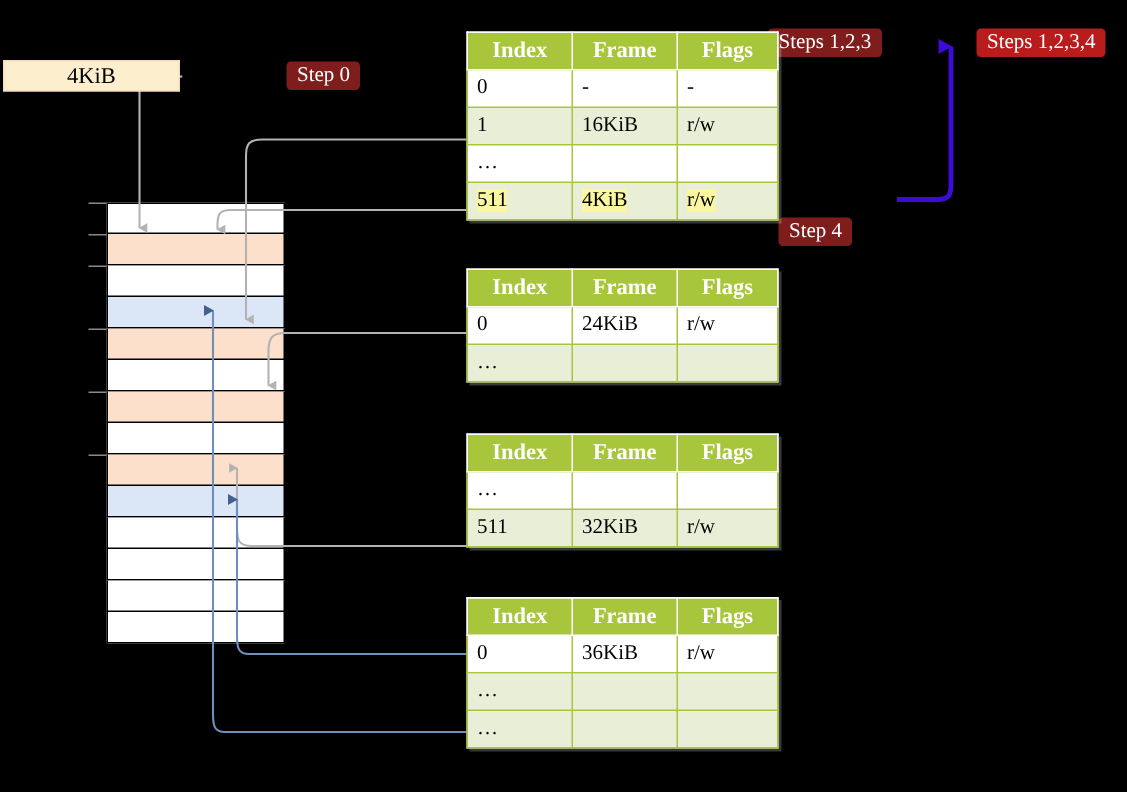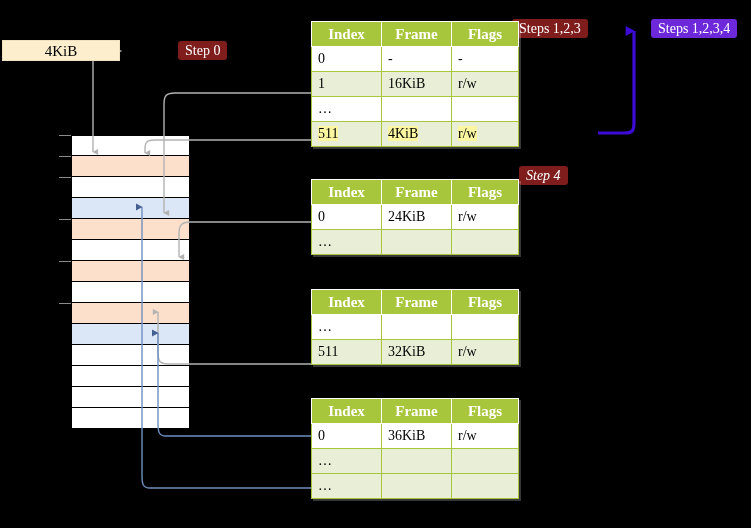--- a/index.html
+++ b/index.html
@@ -42,21 +42,21 @@
     color: #ffffff;
     font-size: 14px;
     line-height: 19px;
     height: 19px;
     padding: 0 7px;
     border-radius: 3px;
     white-space: nowrap;
     box-sizing: border-box;
   }
   .badge-red { background: #7f1d1d; }
-  .badge-purple { background: #6d28d9; }
+  .badge-purple { background: #b91c1c; }
 
   
   .memcol {
     position: absolute;
     left: 71px;
     top: 135px;
     width: 119px;
     height: 280px;
   }
   .memrow {
@@ -163,24 +163,24 @@
 
   <path d="M311,436 L166,436 C159,436 158,432 158,424 L158,333" stroke="#6f8fbf" stroke-width="1.4" fill="none" marker-end="url(#ah-blue)"></path>
 
   <path d="M311,488 L150,488 C143,488 142,484 142,476 L142,207" stroke="#6f8fbf" stroke-width="1.4" fill="none" marker-end="url(#ah-blue)"></path>
 
   <path d="M598,133 L625,133 C633,133 634,130 634,122 L634,31" stroke="#3d0bd8" stroke-width="3.2" fill="none" marker-end="url(#ah-purple)"></path>
 </svg>
 
 <div class="size-box" style="left:2px; top:40px; width:118px;">4KiB</div>
 
-<div class="step-badge badge-red" style="left:178px; top:41px;">Step 0</div>
+<div class="step-badge badge-red" style="left:191px; top:41px;">Step 0</div>
 <div class="step-badge badge-red" style="left:512px; top:19px;">Steps 1,2,3</div>
 <div class="step-badge badge-purple" style="left:651px; top:19px;">Steps 1,2,3,4</div>
-<div class="step-badge badge-red" style="left:519px; top:166px;font-style:italic;">Step 4</div>
+<div class="step-badge badge-red" style="left:519px; top:145px;">Step 4</div>
 
 <table class="ptable" id="tbl-0" style="left:311px; top:21px; width:170px;">
     <thead>
       <tr>
         <th class="col-index">Index</th>
         <th class="col-frame">Frame</th>
         <th class="col-flags">Flags</th>
       </tr>
     </thead>
     <tbody>

